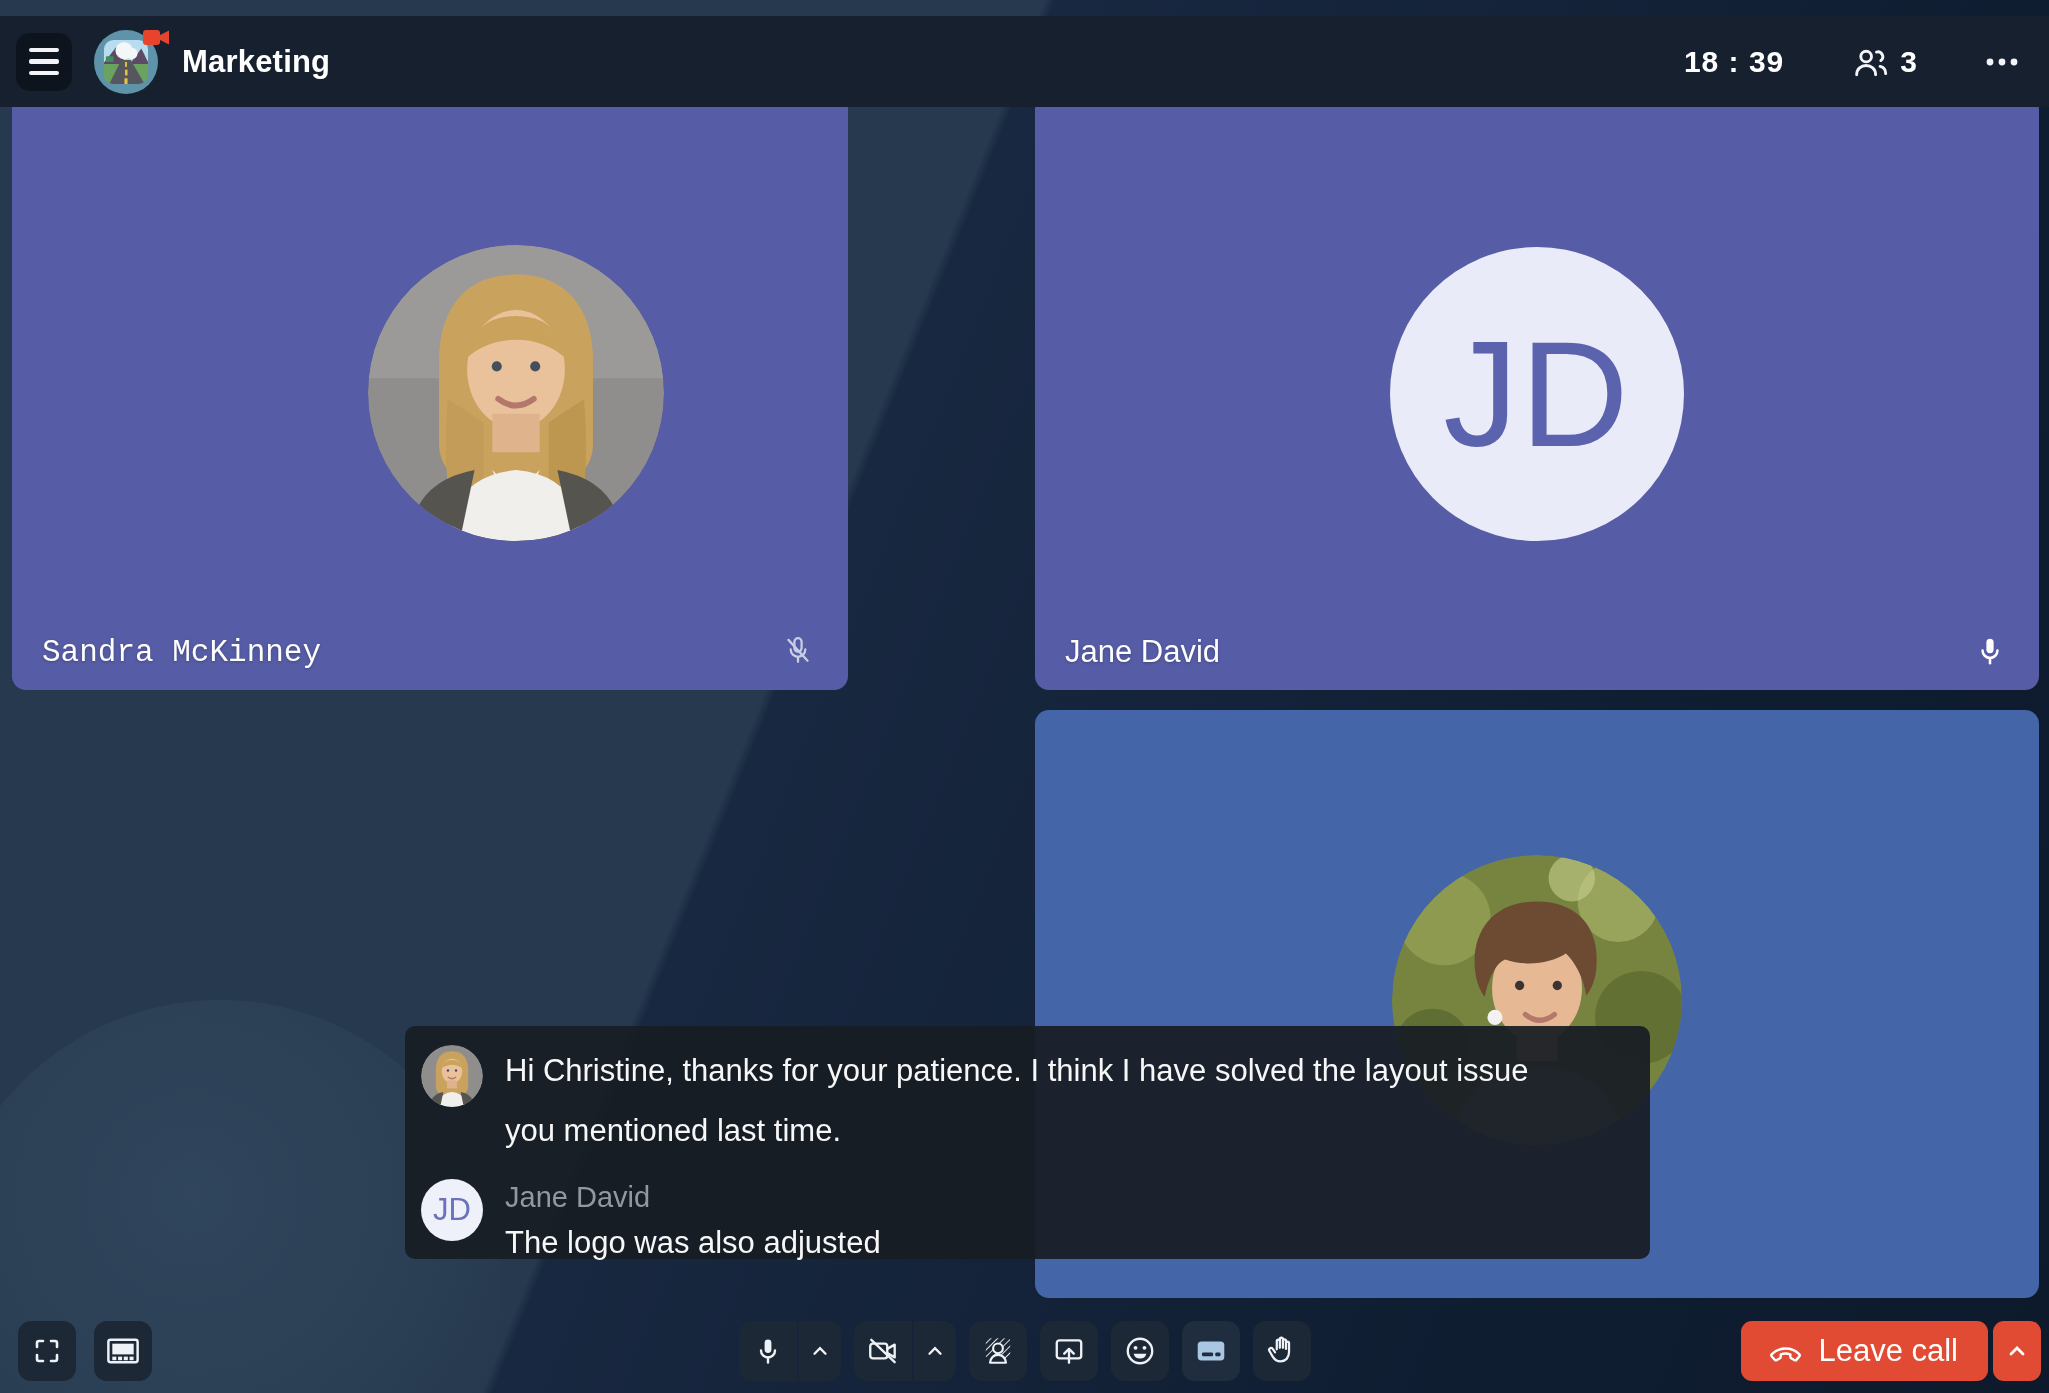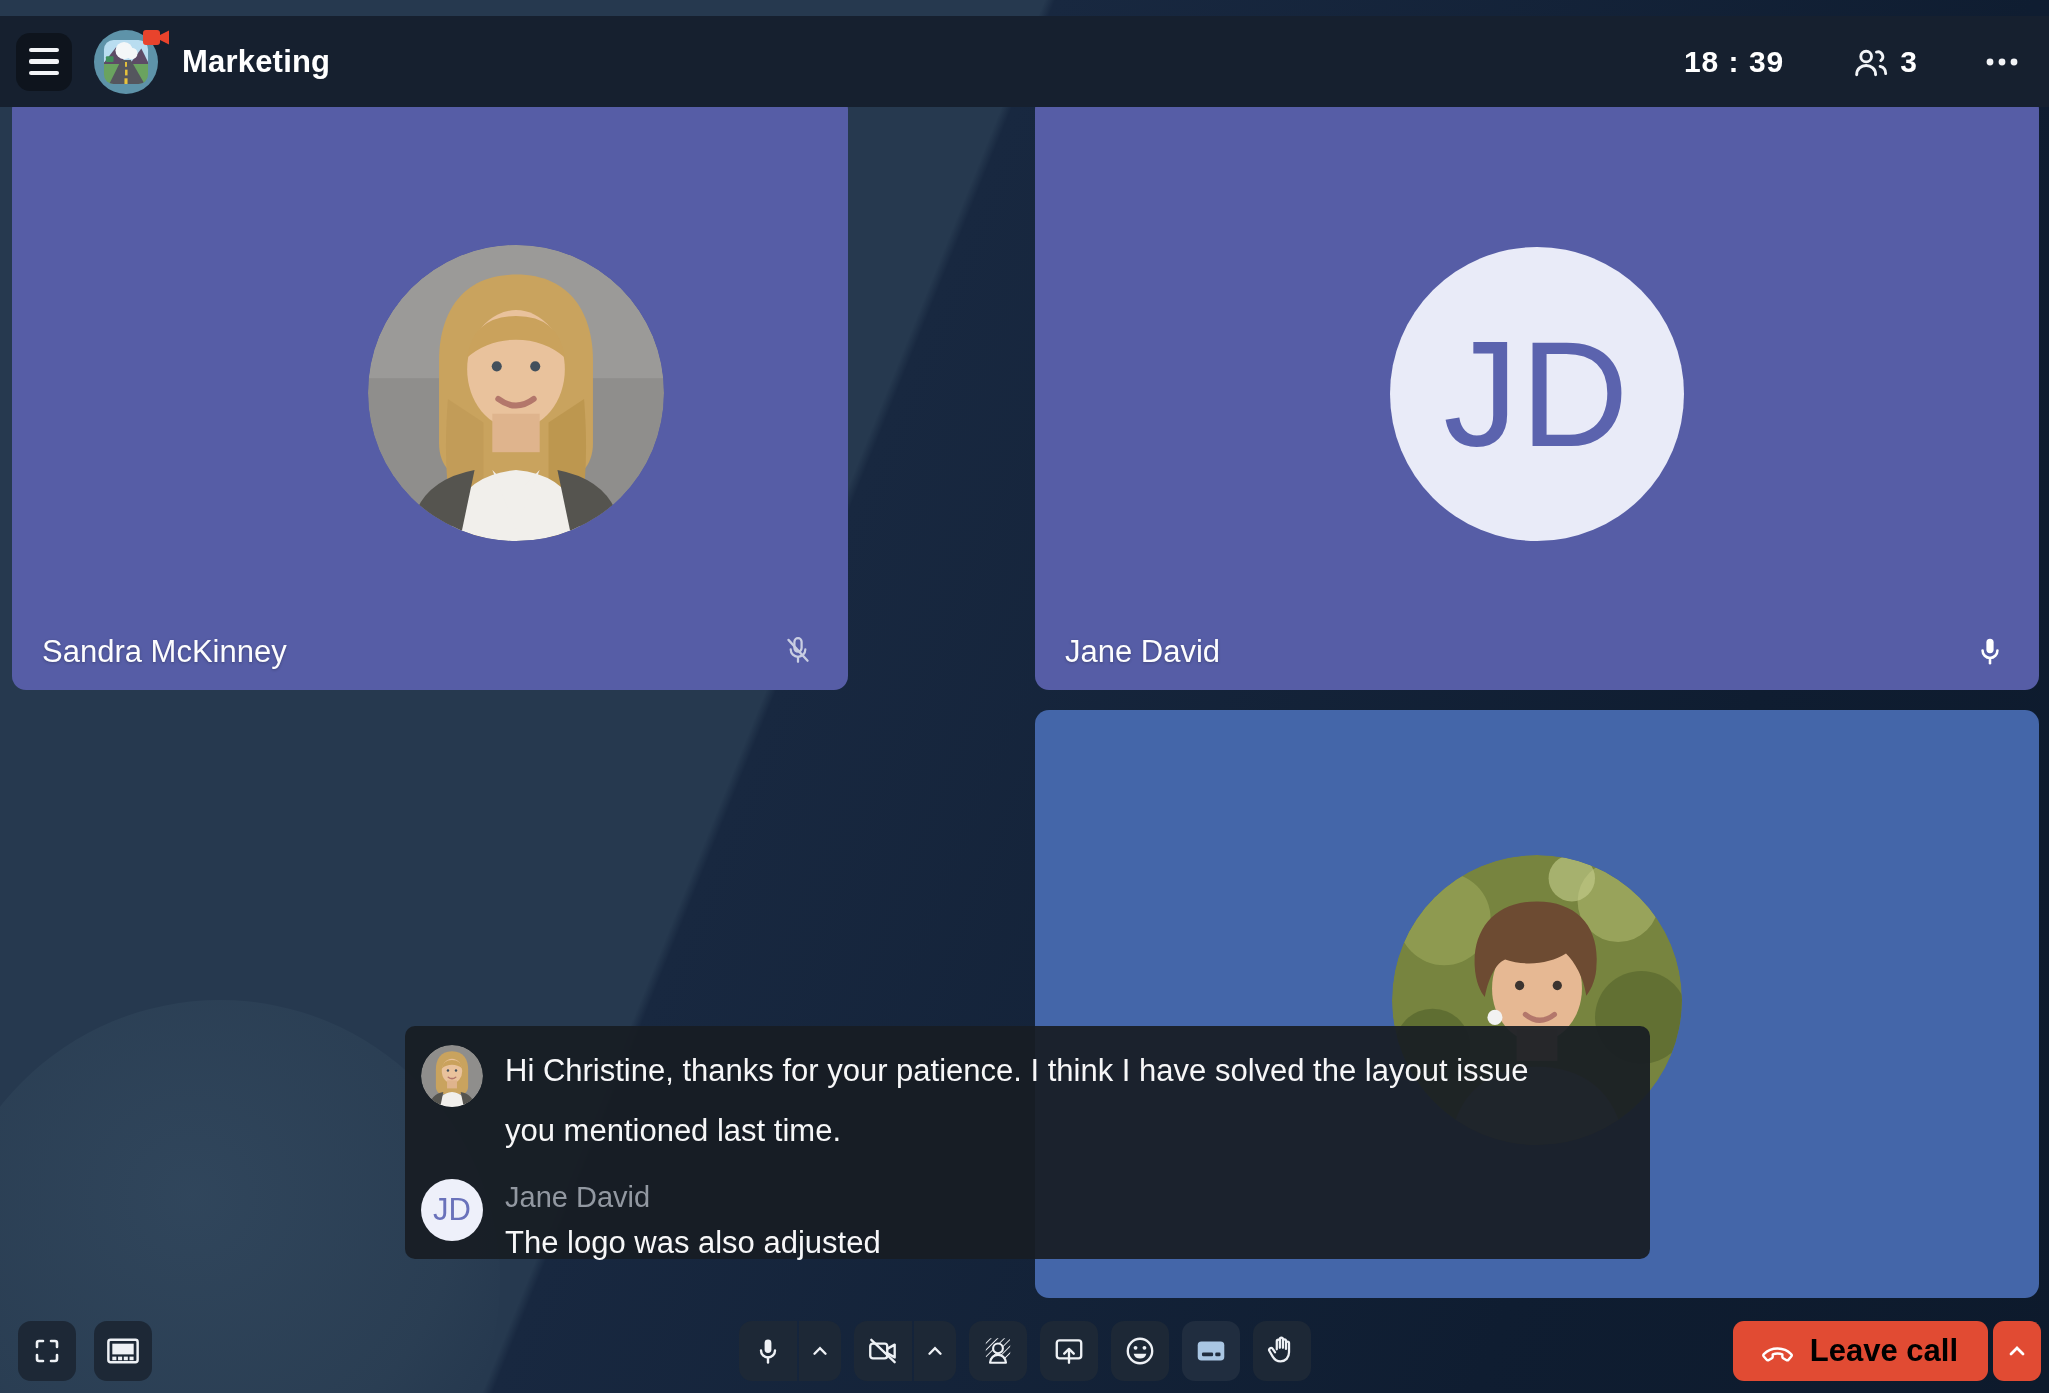--- a/index.html
+++ b/index.html
@@ -61,21 +61,21 @@
   .tb-center { position:absolute; left:50%; transform:translateX(-50%); bottom:0; display:flex; gap:13px; align-items:flex-end; }
   .tb-right { position:absolute; right:8px; bottom:0; display:flex; gap:5px; }
   .tbtn { width:58px; height:60px; border-radius:13px; background:#1d2836; display:flex;
           align-items:center; justify-content:center; cursor:pointer; }
   .split { display:flex; gap:2px; }
   .split .main { width:58px; border-radius:13px 0 0 13px; }
   .split .chev { width:42px; border-radius:0 13px 13px 0; }
   .tbtn.active { background:#202d3f; }
   .leave-main { height:60px; border-radius:11px; background:#e14b33; display:flex; align-items:center;
                 justify-content:center; gap:14px; padding:0 30px 0 26px; cursor:pointer; }
-  .leave-main .lbl { color:#000000; font-size:31px; font-weight:bold; }
+  .leave-main .lbl { color:#ffffff; font-size:31px; font-weight:normal; }
   .leave-chev { width:48px; height:60px; border-radius:11px; background:#e14b33; display:flex;
                 align-items:center; justify-content:center; cursor:pointer; }
 
   svg { display:block; }
 </style>
 </head>
 <body>
 
 <div class="app">
   <div class="bg">
@@ -138,21 +138,21 @@
       <div class="h-more">
         <svg width="34" height="10" viewBox="0 0 34 10">
           <circle cx="5" cy="5" r="3.4" fill="#f2f4f7"></circle>
           <circle cx="17" cy="5" r="3.4" fill="#f2f4f7"></circle>
           <circle cx="29" cy="5" r="3.4" fill="#f2f4f7"></circle>
         </svg>
       </div>
     </div>
   </div>
 
-  <div class="tile purple" style="left:12px; top:95px; width:836px; height:595px;">
+  <div class="tile purple" style="left:12px; top:95px; width:836px; height:595px;font-family:Liberation Mono, monospace;">
     <div class="avatar-xl" style="left:356px; top:150px; width:296px; height:296px;">
       <svg width="296" height="296" viewBox="0 0 100 100">
         <defs>
             <clipPath id="sclip">
               <circle cx="50" cy="50" r="50"></circle>
             </clipPath>
           </defs>
         <g clip-path="url(#sclip)">
           <rect width="100" height="100" fill="#8f8e8c"></rect>
           <rect width="100" height="45" fill="#9b9a98"></rect>

